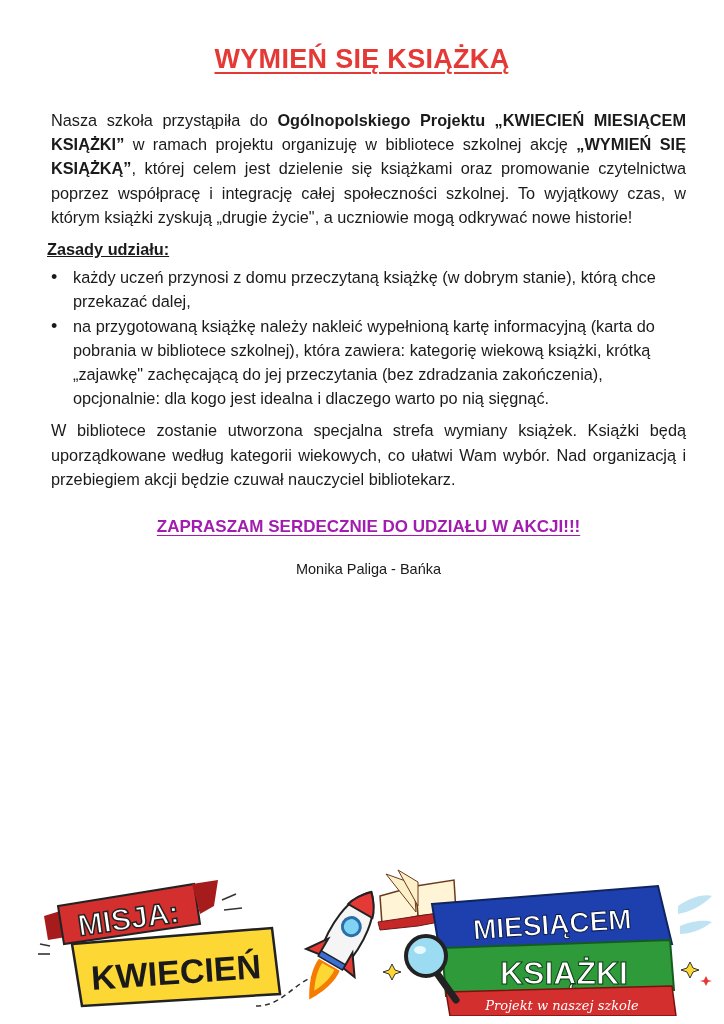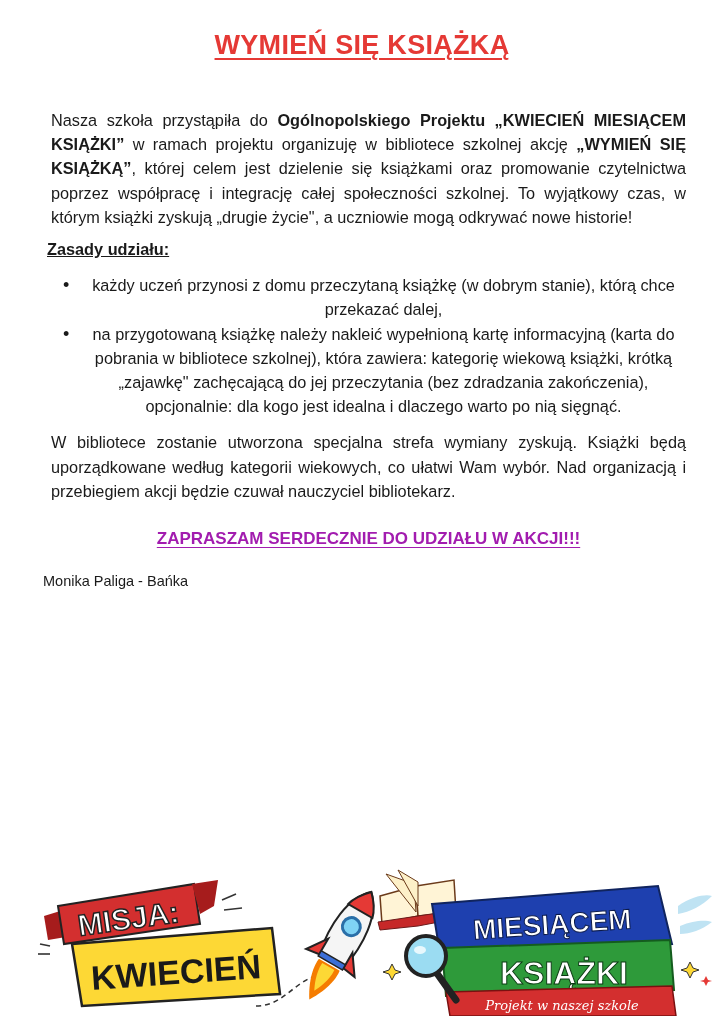--- a/index.html
+++ b/index.html
@@ -1,50 +1,50 @@
 <!DOCTYPE html>
 <html><head>
 <meta charset="utf-8">
 <style>
   html, body { margin: 0; padding: 0; background: #ffffff; }
   body { width: 724px; height: 1024px; position: relative; overflow: hidden;
          font-family: "DejaVu Sans", "Liberation Sans", sans-serif; color: #1a1a1a; }
-  .title { position: absolute; top: 30px; left: 0; width: 724px; text-align: center;
+  .title { position: absolute; top: 44px; left: 0; width: 724px; text-align: center;
            font-family: "Liberation Sans", sans-serif; font-weight: bold; font-size: 27px;
            color: #e53935; text-decoration: underline; text-decoration-thickness: 2px;
            text-underline-offset: 4px; letter-spacing: 0.3px; }
   .content { position: absolute; top: 100px; left: 43px; width: 651px;
              font-family: "Liberation Sans", sans-serif; font-size: 16.3px; line-height: 24.2px; }
   .p { margin: 8px; text-align: justify; }
   .p b { font-weight: bold; }
   .rules-heading { margin: 4px; font-weight: bold; text-decoration: underline; }
-  ul.rules { margin: 12px; padding: 0 0 0 30px; list-style: none; text-align: center; }
+  ul.rules { margin: 0; padding: 0 0 0 30px; list-style: none; }
   ul.rules li { position: relative; margin: 0; }
   ul.rules li::before { content: "•"; position: absolute; left: -22px; font-size: 18px; }
   .cta { margin: 24px 0 0 0; text-align: center; font-weight: bold; font-size: 17px;
          color: #a21caf; text-decoration: underline; text-underline-offset: 3px; }
-  .signature { margin: 18px 0 6px 0; text-align: left; font-size: 14.5px; }
+  .signature { margin: 18px 0 6px 0; text-align: center; font-size: 14.5px; }
   .logos { position: absolute; top: 866px; left: 36px; width: 676px; height: 150px; }
   svg { display: block; }
 </style>
 </head>
 <body>
 
 <div class="title">WYMIEŃ SIĘ KSIĄŻKĄ</div>
 
 <div class="content">
   <p class="p"><span>Nasza szkoła przystąpiła do </span><b>Ogólnopolskiego Projektu „KWIECIEŃ MIESIĄCEM KSIĄŻKI”</b><span> w ramach projektu organizuję w bibliotece szkolnej akcję </span><b>„WYMIEŃ SIĘ KSIĄŻKĄ”</b><span>, której celem jest dzielenie się książkami oraz promowanie czytelnictwa poprzez współpracę i integrację całej społeczności szkolnej. To wyjątkowy czas, w którym książki zyskują „drugie życie", a uczniowie mogą odkrywać nowe historie!</span></p>
 
   <p class="rules-heading">Zasady udziału:</p>
   <ul class="rules">
     <li>każdy uczeń przynosi z domu przeczytaną książkę (w dobrym stanie), którą chce przekazać dalej,</li>
     <li>na przygotowaną książkę należy nakleić wypełnioną kartę informacyjną (karta do pobrania w bibliotece szkolnej), która zawiera: kategorię wiekową książki, krótką „zajawkę" zachęcającą do jej przeczytania (bez zdradzania zakończenia), opcjonalnie: dla kogo jest idealna i dlaczego warto po nią sięgnąć.</li>
   </ul>
 
-  <p class="p">W bibliotece zostanie utworzona specjalna strefa wymiany zyskują. Książki będą uporządkowane według kategorii wiekowych, co ułatwi Wam wybór. Nad organizacją i przebiegiem akcji będzie czuwał nauczyciel bibliotekarz.</p>
+  <p class="p">W bibliotece zostanie utworzona specjalna strefa wymiany książek. Książki będą uporządkowane według kategorii wiekowych, co ułatwi Wam wybór. Nad organizacją i przebiegiem akcji będzie czuwał nauczyciel bibliotekarz.</p>
 
   <p class="cta">ZAPRASZAM SERDECZNIE DO UDZIAŁU W AKCJI!!!</p>
   <p class="signature">Monika Paliga - Bańka</p>
 </div>
 
 <div class="logos">
 
   <svg width="676" height="150" viewBox="0 0 676 150" style="position:absolute;left:0;top:0;">
 
     <g>

